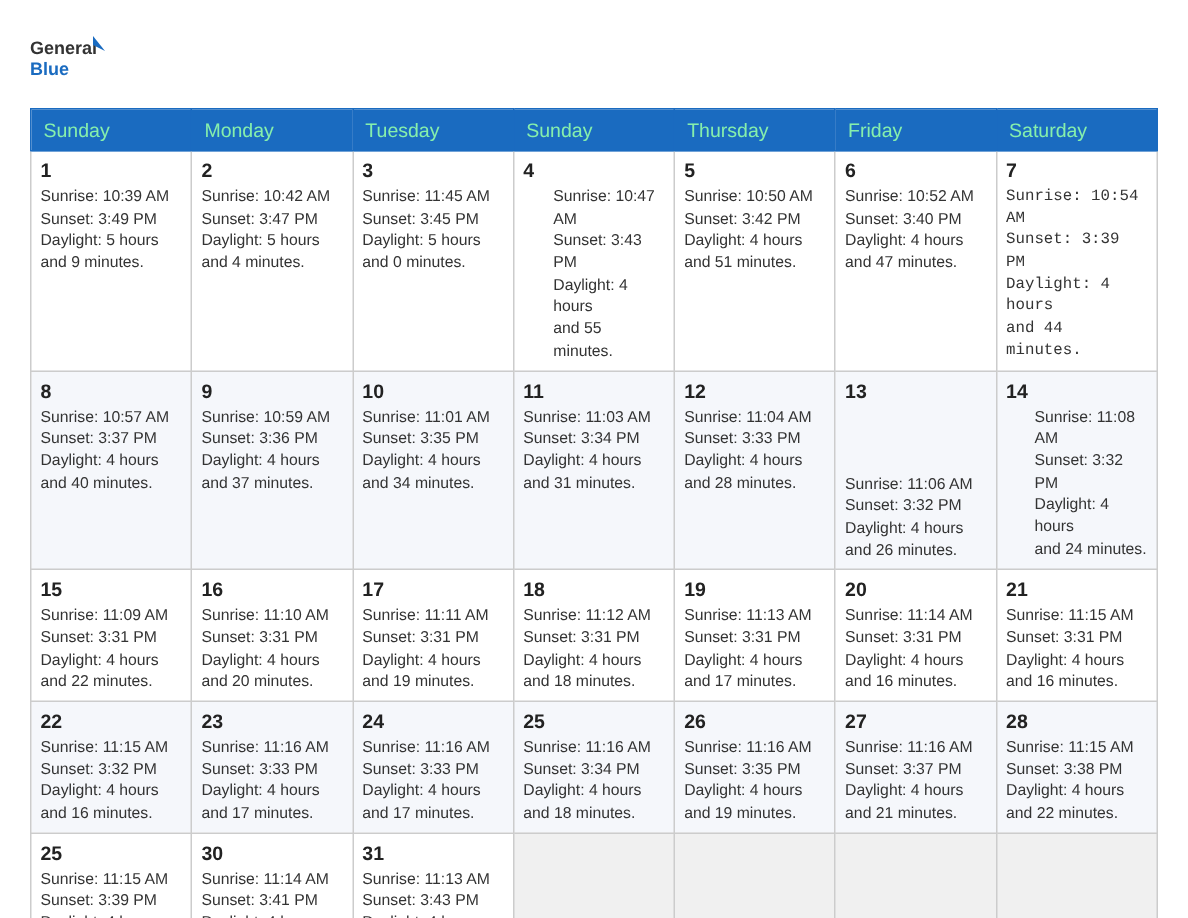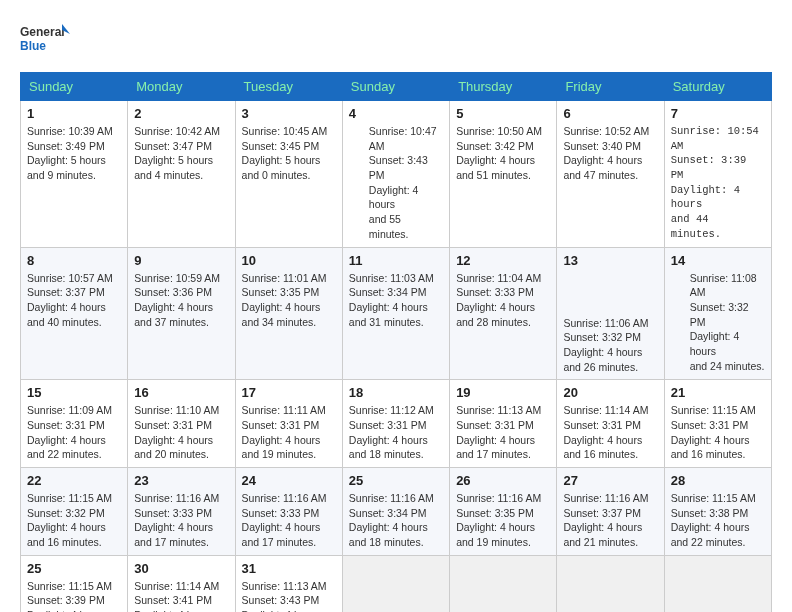--- a/index.html
+++ b/index.html
@@ -115,21 +115,21 @@
         </td>
         <td>
           <span class="day-num">2</span>
           <div class="cell-text" style="white-space: pre-line;">Sunrise: 10:42 AM
 Sunset: 3:47 PM
 Daylight: 5 hours
 and 4 minutes.</div>
         </td>
         <td>
           <span class="day-num">3</span>
-          <div class="cell-text" style="white-space: pre-line;">Sunrise: 10:45 AM
+          <div class="cell-text" style="white-space: pre-line;">Sunrise: 11:45 AM
 Sunset: 3:45 PM
 Daylight: 5 hours
 and 0 minutes.</div>
         </td>
         <td>
           <span class="day-num">4</span>
           <div class="cell-text" style="white-space: pre-line; margin-left: 20px;">Sunrise: 10:47 AM
 Sunset: 3:43 PM
 Daylight: 4 hours
 and 55 minutes.</div>

